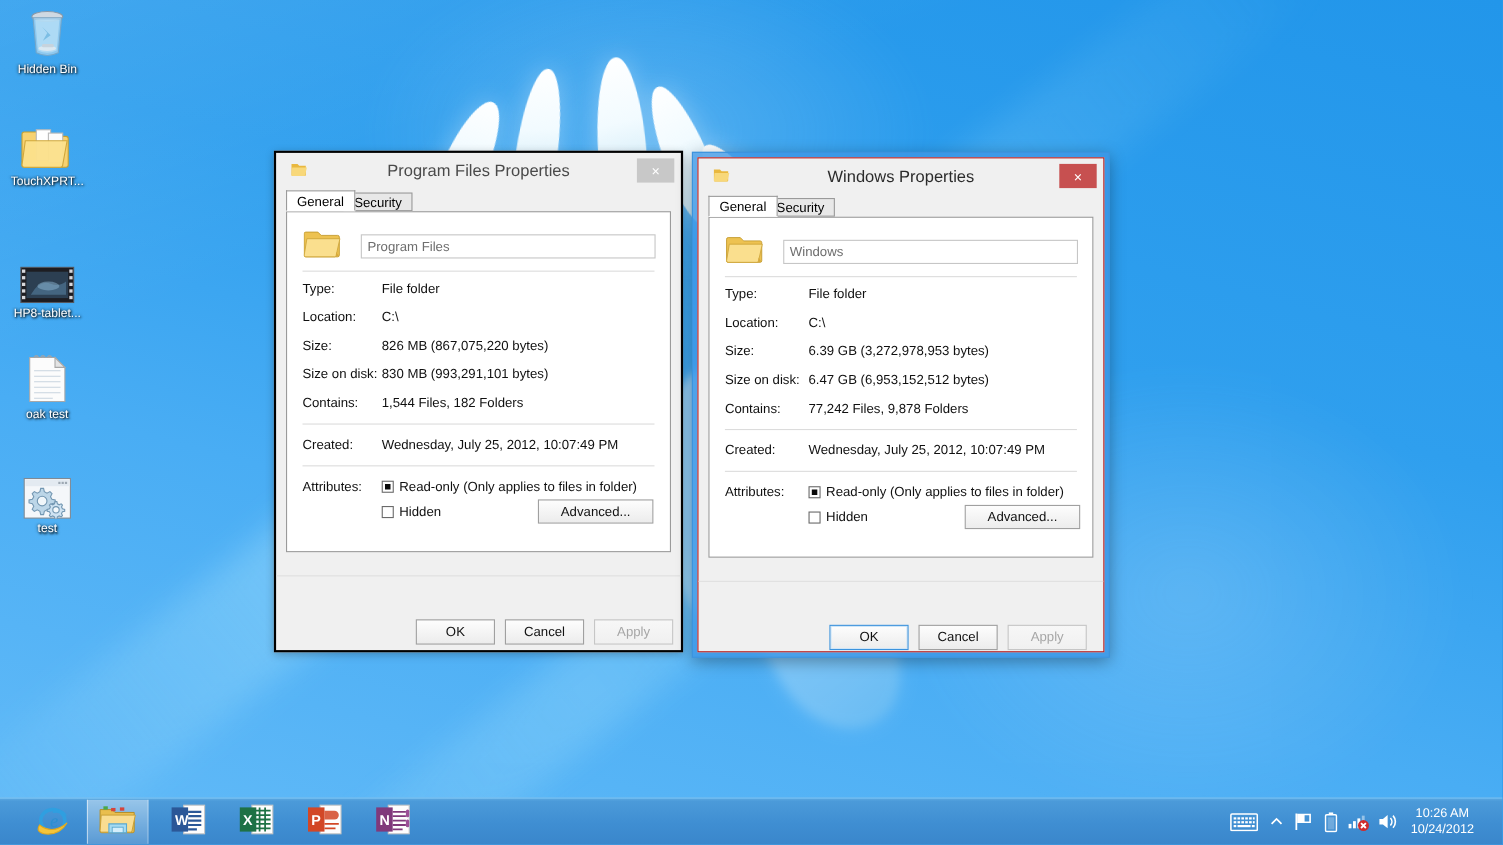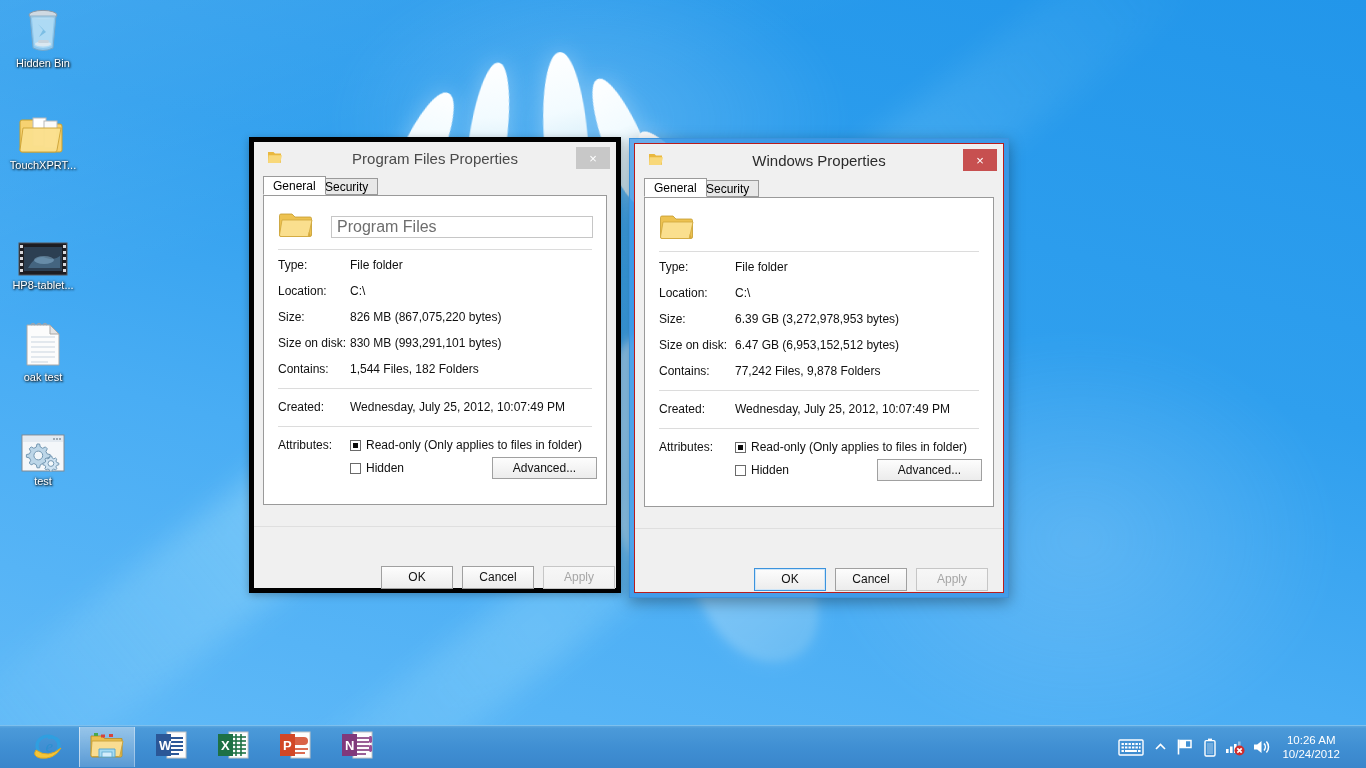--- a/index.html
+++ b/index.html
@@ -32,21 +32,21 @@
   
   .dlg{position:absolute;font-size:12px;color:#000;}
   .dlg .frame{background:#f0f0f0;position:relative;height:100%;box-sizing:border-box;}
   .titlebar{height:34px;position:relative;}
   .titlebar .tticon{position:absolute;left:13px;top:7px;}
   .titlebar .ttext{position:absolute;left:0;right:0;top:8px;text-align:center;font-size:15px;color:#2b2b2b;}
   .closebtn{position:absolute;top:5px;right:6px;width:34px;height:22px;display:flex;
      align-items:center;justify-content:center;color:#fff;font-size:13px;line-height:1;cursor:default;}
 
   
-  .dlg-inactive .frame{border:5px solid #000000;box-shadow:0 2px 8px rgba(0,0,0,.28);}
+  .dlg-inactive .frame{border:2px solid #000000;box-shadow:0 2px 8px rgba(0,0,0,.28);}
   .dlg-inactive .closebtn{background:#c8c8c8;color:#fff;}
   .dlg-inactive .ttext{color:#4a4a4a;}
 
   
   .dlg-active{padding:0;}
   .dlg-active .glassborder{position:absolute;inset:0;background:rgba(60,150,230,.78);
      border:1px solid #3c93dd;box-shadow:0 4px 14px rgba(0,0,0,.35);}
   .dlg-active .frame{position:absolute;left:5px;top:5px;right:5px;bottom:5px;height:auto;border:1px solid #b91c1c;}
   .dlg-active .closebtn{background:#c75050;}
 
@@ -55,21 +55,21 @@
   .tab{position:absolute;top:0;height:19px;padding:0 9px;line-height:19px;font-size:12px;
        border:1px solid #9a9a9a;box-sizing:border-box;cursor:default;}
   .tab.sel{background:#fff;border-bottom:1px solid #fff;z-index:3;}
   .tab.unsel{background:#e8e8e8;border-bottom:1px solid #9a9a9a;top:2px;height:17px;line-height:17px;z-index:1;}
 
   .tabbody{position:absolute;left:9px;right:9px;background:#fff;border:1px solid #9a9a9a;}
 
   
   .namerow{position:absolute;display:flex;align-items:center;}
   .nameinput{flex:1;height:22px;border:1px solid #c6c6c6;background:#fff;color:#6e6e6e;
-    font-size:16px;padding:0 5px;box-sizing:border-box;line-height:20px;font-family:"Liberation Sans",sans-serif;}
+    font-size:12px;padding:0 5px;box-sizing:border-box;line-height:20px;font-family:"Liberation Sans",sans-serif;}
   .hr{position:absolute;height:1px;background:#dcdcdc;}
   .row{position:absolute;display:flex;font-size:12px;color:#101010;white-space:nowrap;}
   .cb{width:11px;height:11px;border:1px solid #6a6a6a;background:#fff;display:inline-block;
      box-sizing:border-box;position:relative;vertical-align:-2px;margin-right:5px;}
   .cb.ind::after{content:"";position:absolute;left:2px;top:2px;width:5px;height:5px;background:#0b0b0b;}
 
   .btn{border:1px solid #a0a0a0;background:linear-gradient(#fdfdfd,#ececec);
     font-size:12px;color:#111;text-align:center;cursor:default;box-sizing:border-box;
     font-family:"Liberation Sans",sans-serif;}
   .btn.disabled{color:#a6a6a6;background:linear-gradient(#f7f7f7,#f0f0f0);border-color:#c6c6c6;}
@@ -320,20 +320,21 @@
       <div class="tabbody" style="top:19px;height:308px;">
         <div class="namerow" style="left:15px;top:14px;right:13px;">
           <span>
             <svg width="34" height="30" viewBox="0 0 34 30">
               <path d="M2 4 h11 l3 3 h15 a1.5 1.5 0 0 1 1.5 1.5 V25 a1.5 1.5 0 0 1 -1.5 1.5 H2 a1.5 1.5 0 0 1 -1.5 -1.5 V5.5 A1.5 1.5 0 0 1 2 4 z" fill="#edc251" stroke="#c49a2c" stroke-width=".8"></path>
               <path d="M3 10 h30 l-3.4 15.2 a1.5 1.5 0 0 1 -1.4 1.3 H2 a1.5 1.5 0 0 1 -1.5 -1.5 z" fill="#fadf8e" stroke="#cfa63a" stroke-width=".8"></path>
               <path d="M29.5 22 l2.5 3.5 -2.5 .8 z" fill="#d6a93b"></path>
             </svg>
           </span>
           <span style="width:18px;"></span>
+          <span class="nameinput">Windows</span>
         </div>
         <div class="hr" style="left:14px;right:14px;top:53px;"></div>
 
         <div class="row" style="left:14px;top:62px;">
           <span style="display:inline-block;width:76px;">Type:</span>
           <span>File folder</span>
         </div>
         <div class="row" style="left:14px;top:88px;">
           <span style="display:inline-block;width:76px;">Location:</span>
           <span>C:\</span>

